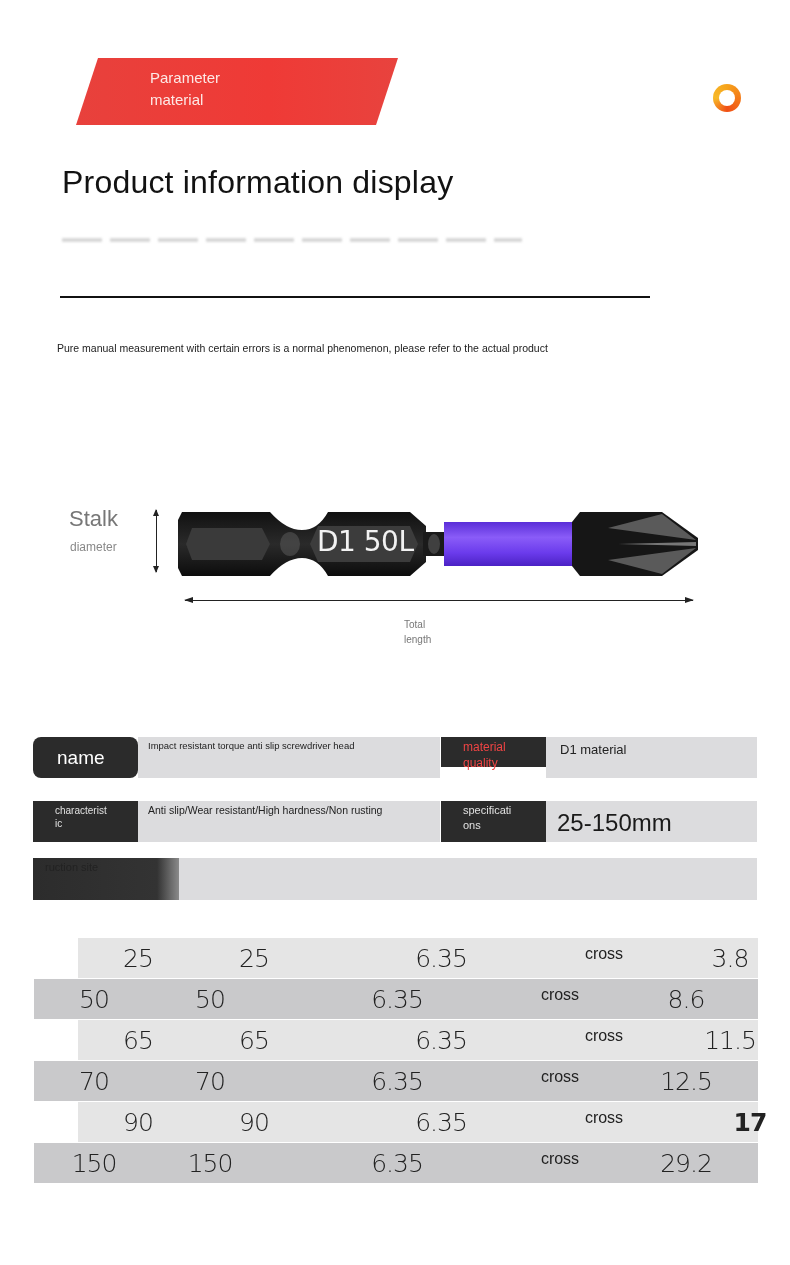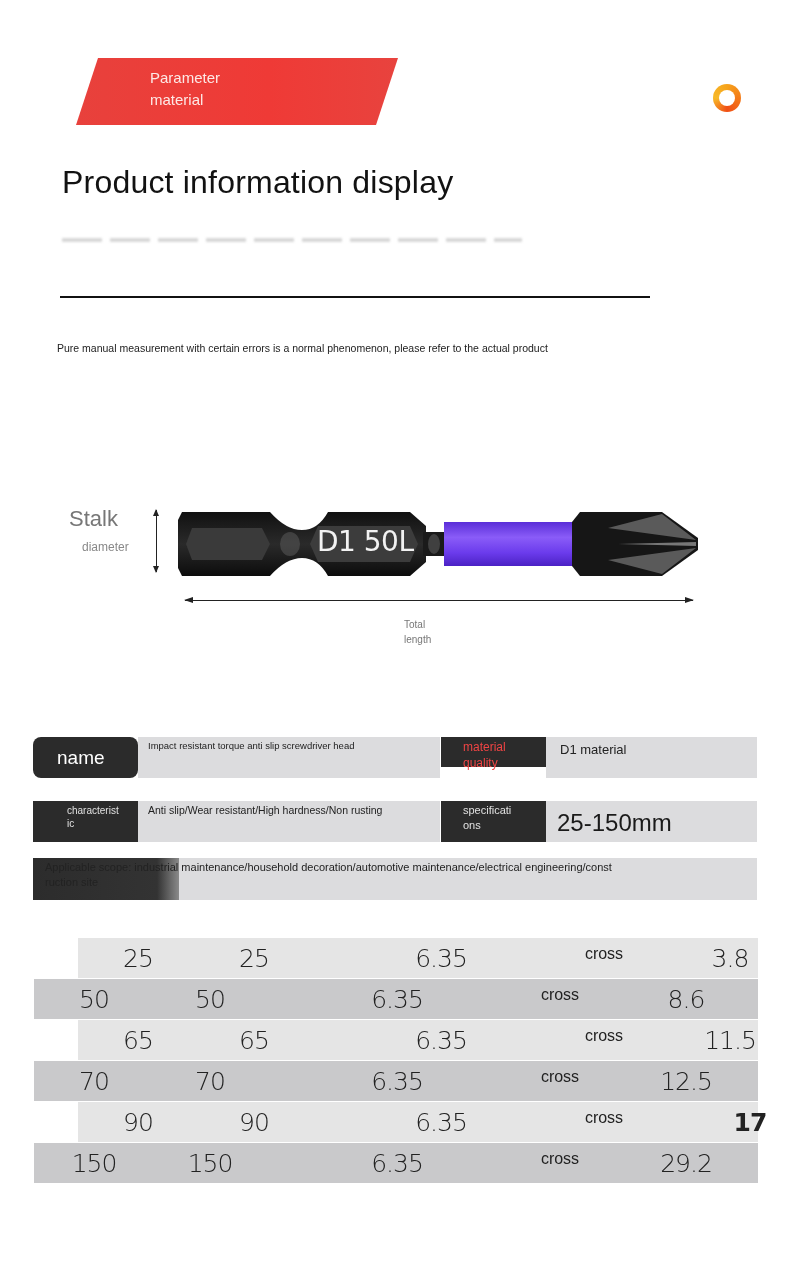--- a/index.html
+++ b/index.html
@@ -32,21 +32,21 @@
   .title-blur {
     left: 62px; top: 238px; width: 460px; height: 4px;
     background: repeating-linear-gradient(90deg, #cfcfcf 0 40px, transparent 40px 48px);
     filter: blur(1.2px); opacity: .8;
   }
   .rule { left: 60px; top: 296px; width: 590px; height: 2px; background: #111; }
   .disclaimer { left: 57px; top: 342px; font-size: 10.5px; color: #222; }
 
   
   .stalk-label { left: 69px; top: 506px; font-size: 22px; color: #777; }
-  .stalk-sub { left: 70px; top: 540px; font-size: 12px; color: #888; margin-left: 12px; }
+  .stalk-sub { left: 70px; top: 540px; font-size: 12px; color: #888; }
   .v-arrow { left: 156px; top: 510px; width: 1px; height: 62px; background: #222; }
   .v-arrow::before, .v-arrow::after {
     content: ""; position: absolute; left: -3px; border-left: 3.5px solid transparent; border-right: 3.5px solid transparent;
   }
   .v-arrow::before { top: -1px; border-bottom: 7px solid #222; }
   .v-arrow::after { bottom: -1px; border-top: 7px solid #222; }
 
   .h-arrow { left: 185px; top: 600px; width: 508px; height: 1px; background: #222; }
   .h-arrow::before, .h-arrow::after {
     content: ""; position: absolute; top: -3px; border-top: 3.5px solid transparent; border-bottom: 3.5px solid transparent;
@@ -143,37 +143,36 @@
   <div style="padding:5px 0 0 14px; font-size:13px; color:#222;">D1 material</div>
 </div>
 <div class="abs dark" style="left:441px; top:737px; width:105px; height:30px; padding:2px 0 0 22px; font-size:12px; line-height:16px; color:#ef4444;">
   <div>material</div>
   <div>quality</div>
 </div>
 
 <div class="abs row-box" style="left:138px; top:801px; width:302px; height:41px;">
   <div style="padding:3px 0 0 10px; font-size:10.5px; color:#222;">Anti slip/Wear resistant/High hardness/Non rusting</div>
 </div>
-<div class="abs dark lbl-small" style="left:33px; top:801px; width:105px; height:41px; padding:3px 0 0 34px;">
+<div class="abs dark lbl-small" style="left:33px; top:801px; width:105px; height:41px; padding:3px 0 0 22px;">
   <div>characterist</div>
   <div>ic</div>
 </div>
 
 <div class="abs row-box" style="left:546px; top:801px; width:211px; height:41px;">
   <div style="padding:8px 0 0 11px; font-size:24px; color:#1a1a1a; font-weight:300;">25-150mm</div>
 </div>
 <div class="abs dark lbl-small" style="left:441px; top:801px; width:105px; height:41px; padding:2px 0 0 22px; font-size:11px; line-height:15px;">
   <div>specificati</div>
   <div>ons</div>
 </div>
 
 <div class="abs row-box" style="left:33px; top:858px; width:724px; height:42px;"></div>
 <div class="abs" style="left:33px; top:858px; width:146px; height:42px; background:linear-gradient(90deg,#2c2c2c 0%,#333 85%,#8a8a8a 100%);"></div>
 <div class="abs" style="left:45px; top:860px; width:700px; font-size:11px; line-height:15px; color:#222;">
-  <div>Applicable scope: industrial maintenance/household decoration/automotive maintenance/electrical engineering/const</div>
   <div>ruction site</div>
 </div>
 
 <div class="abs ptable">
 
   <div class="prow light">
     <div class="cell num" style="left:20px; width:80px;">25</div>
     <div class="cell num" style="left:136px; width:80px;">25</div>
     <div class="cell num" style="left:323px; width:80px;">6.35</div>
     <div class="cell cross" style="left:486px; width:80px;">cross</div>

